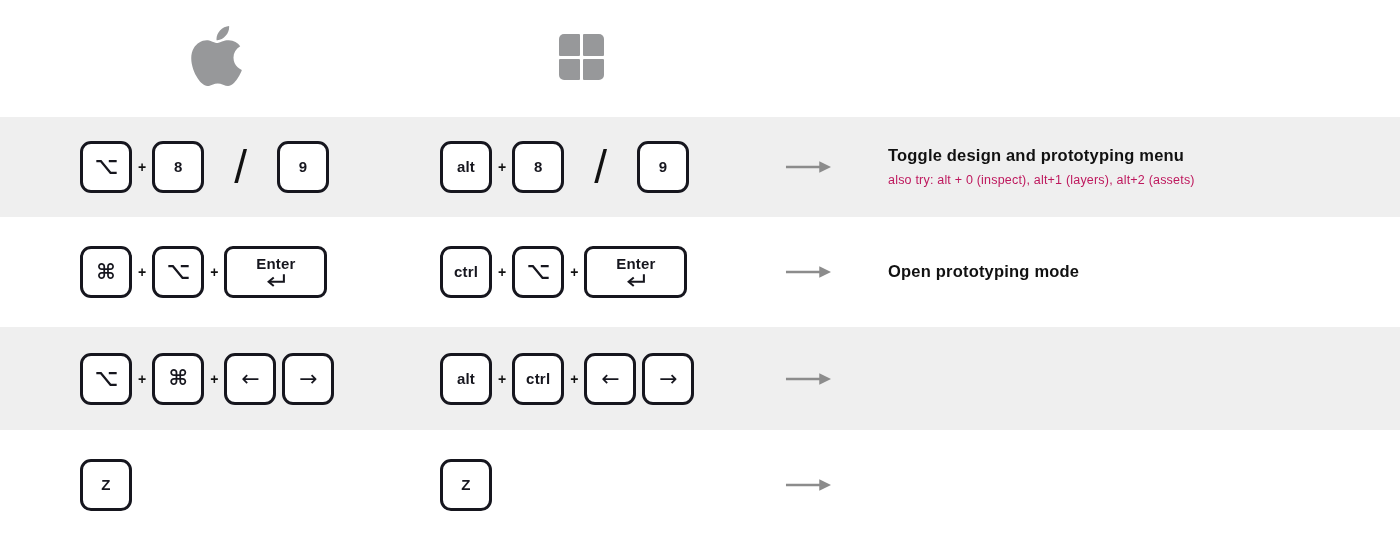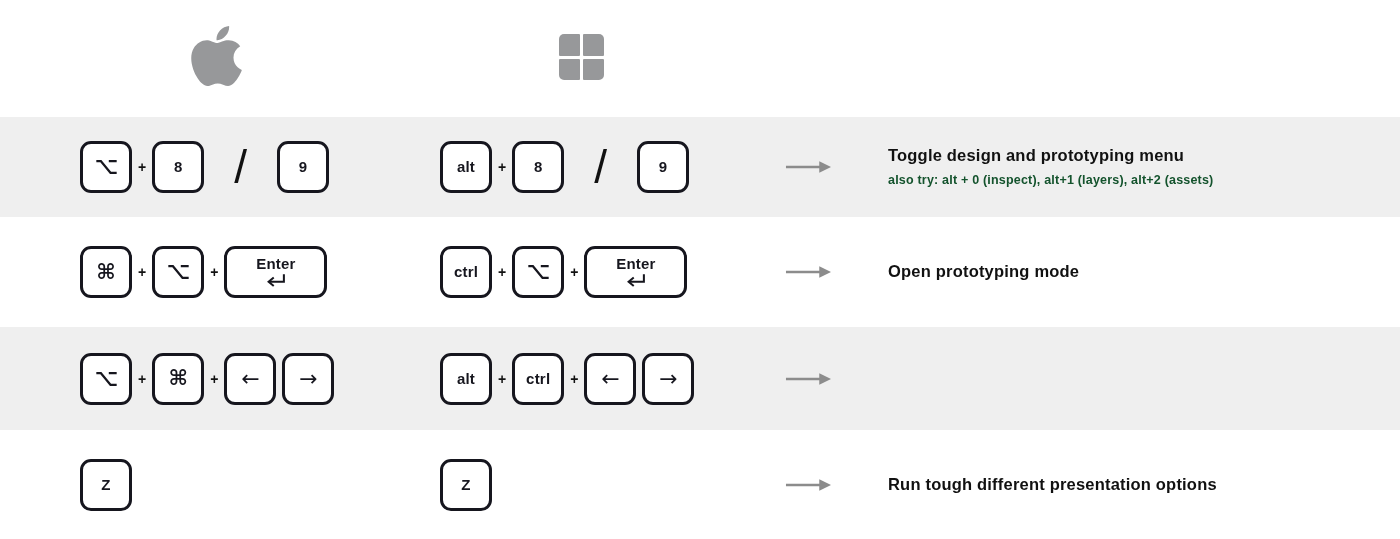--- a/index.html
+++ b/index.html
@@ -28,36 +28,36 @@
   .col-mac{width:440px;padding-left:80px;box-sizing:border-box;flex:0 0 auto;}
   .col-win{width:345px;flex:0 0 auto;}
   .col-arrow{width:103px;flex:0 0 auto;display:flex;align-items:center;}
   .col-desc{flex:1;min-width:0;}
 
   .keys{display:flex;align-items:center;gap:6px;}
 
   .key{min-width:52px;height:52px;box-sizing:border-box;border:3px solid var(--key-border,#16161e);
        border-radius:11px;background:var(--key-bg,#ffffff);display:flex;align-items:center;justify-content:center;
        color:var(--key-border,#16161e);font-weight:700;font-size:15px;padding:0 8px;}
-  .key.wide{min-width:103px;flex-direction:column;gap:1px;}
+  .key.wide{min-width:103px;flex-direction:column;gap:1px;border-radius:9px;}
   .key .key-label{line-height:1.05;letter-spacing:.2px;}
 
   .g-cmd{font-family:"DejaVu Sans",sans-serif;font-size:21px;font-weight:600;line-height:1;}
   .g-arr{font-family:"DejaVu Sans",sans-serif;font-size:22px;font-weight:400;line-height:1;}
   .opt-svg{width:23px;height:16px;display:block;}
   .ret-svg{width:25px;height:15px;display:block;}
 
   .sep-plus{font-size:14px;font-weight:700;color:var(--text,#16161e);line-height:1;}
   .sep-slash{font-size:46px;font-weight:300;color:var(--text,#16161e);line-height:1;margin:0 24px;
              font-family:"Liberation Sans",sans-serif;}
 
   .flow-arrow{width:47px;height:16px;display:block;}
 
   .desc-title{font-size:16.5px;font-weight:700;color:var(--text,#111111);letter-spacing:.2px;line-height:1.2;}
-  .desc-subtitle{font-size:12.5px;font-weight:700;color:#14532d;letter-spacing:.2px;margin-top:8px;line-height:1.2;}
+  .desc-subtitle{font-size:12.5px;font-weight:400;color:#be185d;letter-spacing:.2px;margin-top:8px;line-height:1.2;}
 </style>
 </head>
 <body>
 
 <div class="page">
 
   <header class="platform-header">
     <span class="apple-logo">
       <svg viewBox="0 0 842 1000" xmlns="http://www.w3.org/2000/svg">
           <path d="M824.666 779.304c-15.123 34.937-33.02 67.096-53.74 96.663-28.244 40.273-51.368 68.145-69.174 83.615-27.62 25.402-57.216 38.41-88.918 39.15-22.758 0-50.204-6.475-82.16-19.61-32.06-13.074-61.53-19.55-88.476-19.55-28.26 0-58.572 6.476-91 19.55-32.48 13.135-58.646 19.98-78.652 20.659-30.4 1.295-60.702-12.083-90.918-40.199-19.284-16.82-43.427-45.678-72.375-86.572-31.06-43.699-56.597-94.367-76.602-152.126C11.22 658.49 0 598.063 0 539.508c0-67.064 14.49-124.902 43.515-173.36 22.81-38.926 53.16-69.628 91.135-92.16 37.974-22.53 79.005-34.012 123.18-34.746 24.145 0 55.802 7.468 95.155 22.146 39.24 14.727 64.44 22.195 75.52 22.195 8.28 0 36.353-8.733 83.94-26.142 45.003-16.145 82.98-22.83 114.085-20.19 84.28 6.802 147.595 40.027 189.702 99.89-75.38 45.674-112.664 109.64-111.922 191.703.68 63.92 23.87 117.1 69.46 159.33 20.66 19.61 43.73 34.77 69.38 45.52-5.563 16.134-11.435 31.584-17.483 46.4zM631.71 20.006c0 50.045-18.283 96.77-54.72 140.02-43.97 51.408-97.162 81.11-154.84 76.42-.735-6.004-1.161-12.324-1.161-18.966 0-48.043 20.915-99.452 58.06-141.49 18.544-21.284 42.127-38.985 70.724-53.107C578.3 9.97 605.29 2.276 630.66 0c.74 6.686 1.05 13.372 1.05 20.005z"></path>
@@ -249,18 +249,15 @@
           </div>
         </div>
         <div class="col-arrow">
           <span>
             <svg class="flow-arrow" viewBox="0 0 48 16">
               <line x1="1" y1="8" x2="36" y2="8" stroke="var(--arrow-gray,#8c8c8c)" stroke-width="2.3"></line>
               <polygon points="35,2.2 47,8 35,13.8" fill="var(--arrow-gray,#8c8c8c)"></polygon>
             </svg>
           </span>
         </div>
-        <div class="col-desc">
-          <div class="desc-title">Run tough different presentation options</div>
-        </div>
       </div>
     </div>
 </div>
 
 </body></html>

